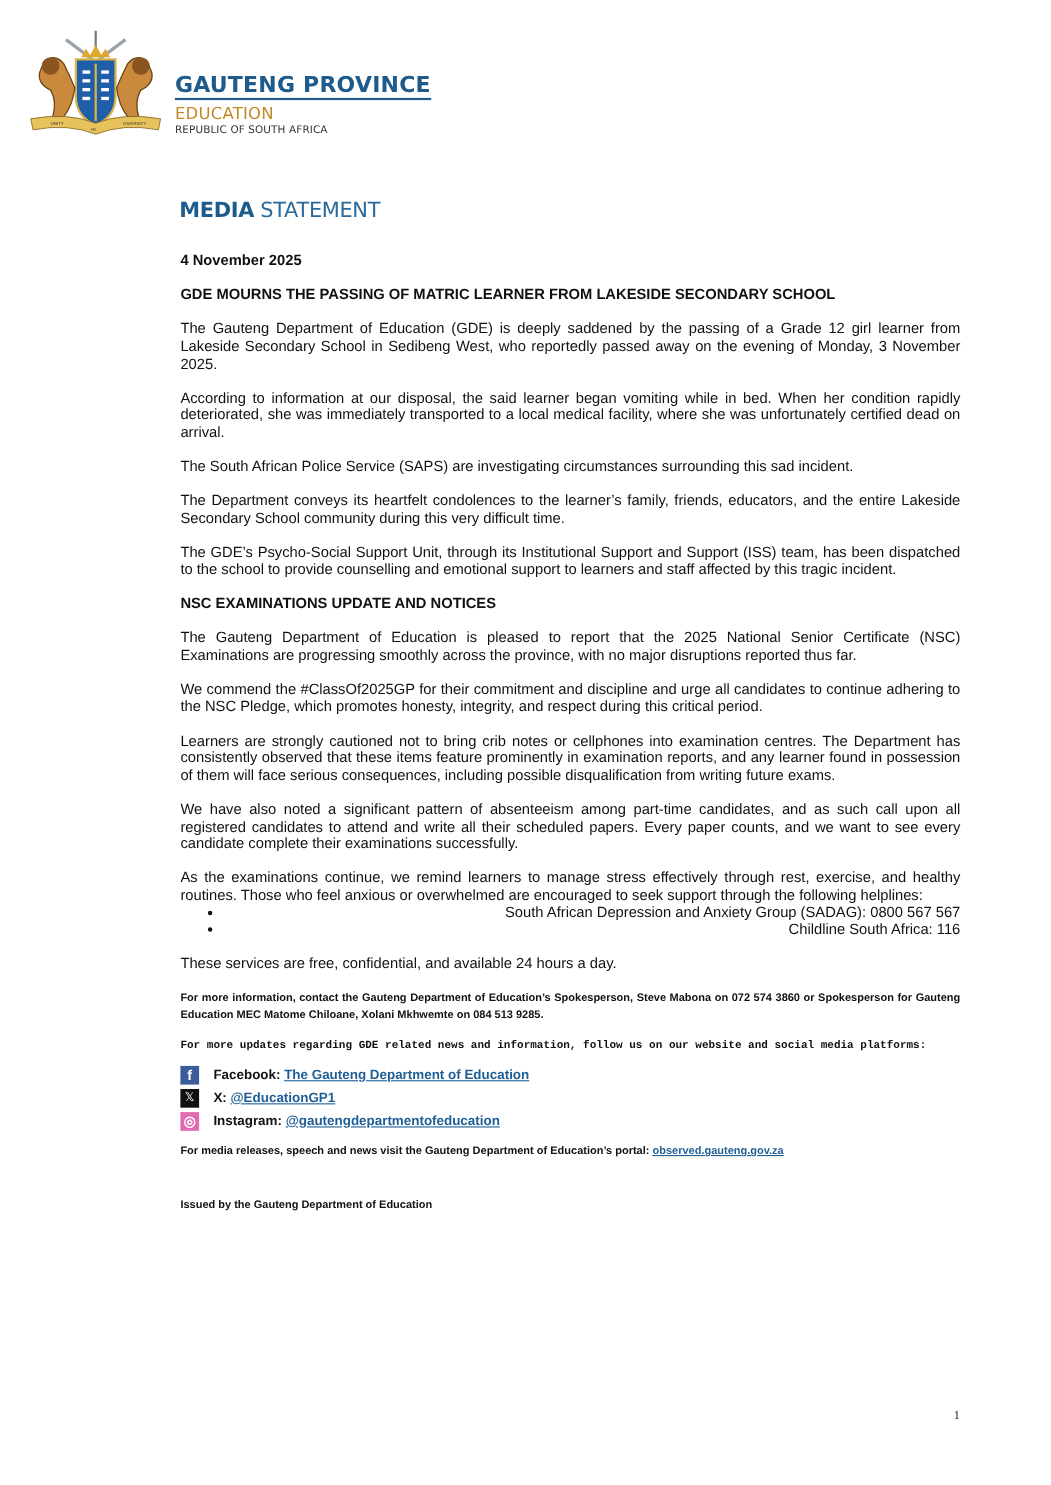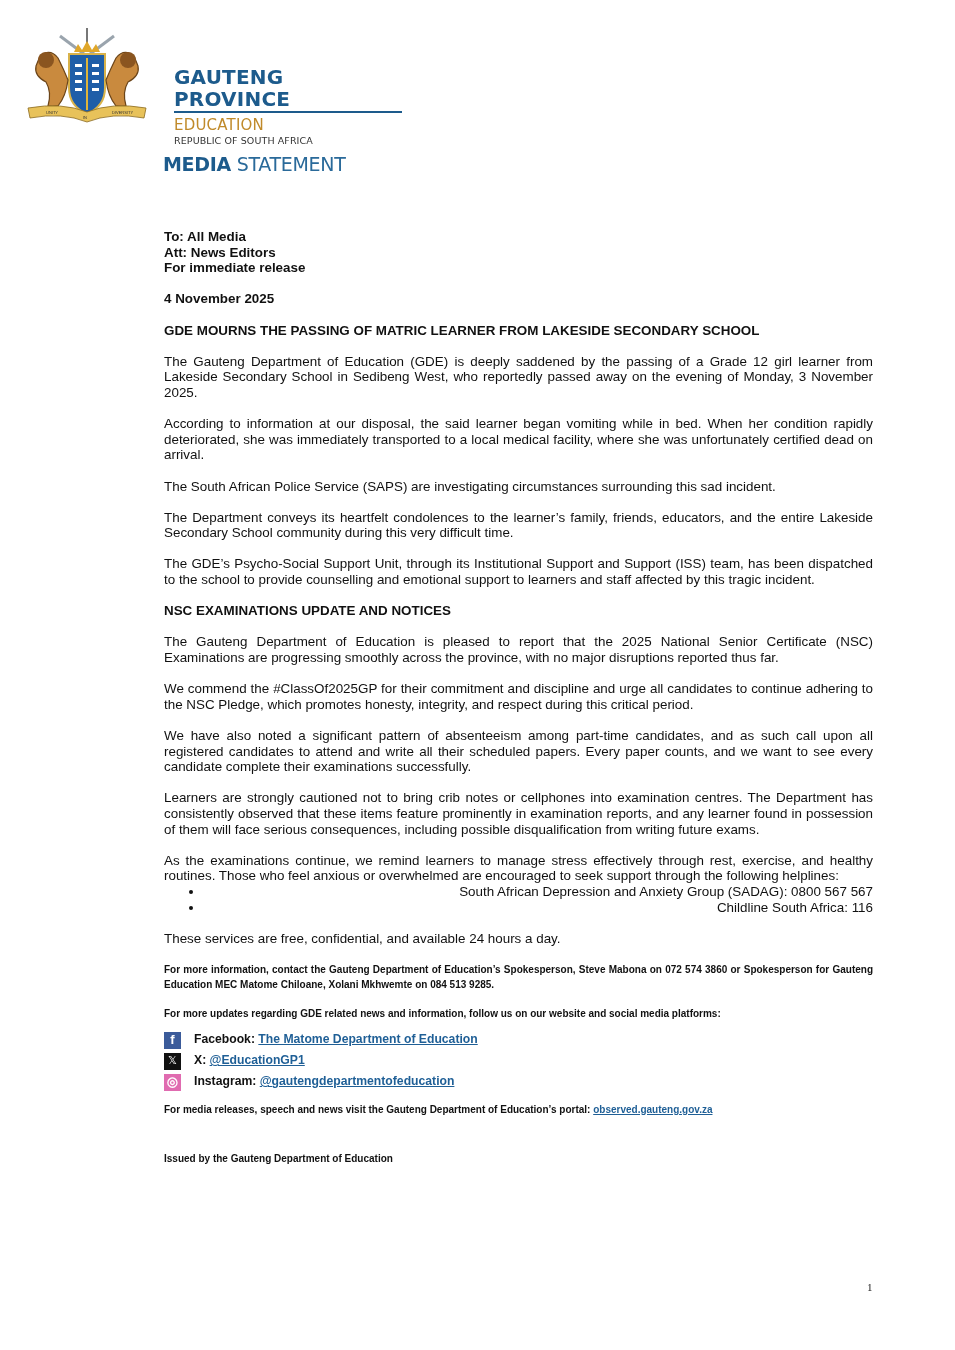--- a/index.html
+++ b/index.html
@@ -1,27 +1,27 @@
 <!DOCTYPE html>
 <html><head>
 <meta charset="utf-8">
 <style>
   html, body { margin: 0; padding: 0; background: #ffffff; }
   body { width: 955px; height: 1350px; position: relative; overflow: hidden;
          font-family: "Liberation Sans", sans-serif; color: #111; }
   .logo-block { position: absolute; left: 22px; top: 26px; width: 380px; height: 100px; }
   .crest { position: absolute; left: 0; top: 0; width: 130px; height: 98px; }
-  .brand { position: absolute; left: 152px; top: 40px; }
+  .brand { position: absolute; left: 137px; top: 40px; }
   .brand-title { font-family: "DejaVu Sans", sans-serif; font-weight: bold; font-size: 20px;
                  color: #1d5b8c; letter-spacing: 0.2px; line-height: 22px;
                  border-bottom: 2px solid #1d5b8c; display: inline-block; padding-bottom: 1px; }
   .brand-sub1 { font-family: "DejaVu Sans", sans-serif; font-size: 15px; color: #c08a2a; margin-top: 3px; letter-spacing: 0.2px; }
   .brand-sub2 { font-family: "DejaVu Sans", sans-serif; font-size: 9.5px; color: #333; margin-top: 1px; letter-spacing: 0.1px; }
 
-  .media-statement { position: absolute; left: 163px; top: 153px; font-family: "DejaVu Sans", sans-serif;
+  .media-statement { position: absolute; left: 163px; top: 180px; font-family: "DejaVu Sans", sans-serif;
                      font-size: 19px; color: #1d5b8c; letter-spacing: -0.3px; }
   .media-statement b { font-weight: bold; }
   .media-statement span.light { font-weight: normal; color: #2a6a9a; }
 
   .content { position: absolute; left: 164px; top: 229px; width: 709px; font-size: 13.4px; line-height: 15.6px; }
   .content p { margin: 0 0 15.6px 0; text-align: justify; }
   .bold { font-weight: bold; }
   .head-block p { margin: 0; }
   ul.helplines { margin: 0 0 15.6px 0; padding-left: 40px; list-style: disc; text-align: right; }
   ul.helplines li { margin: 0; }
@@ -74,55 +74,50 @@
     <div class="brand-sub2">REPUBLIC OF SOUTH AFRICA</div>
   </div>
 </div>
 
 <div class="media-statement">
   <b>MEDIA</b>
   <span class="light">STATEMENT</span>
 </div>
 
 <div class="content">
-  <div class="head-block bold" style="margin-bottom:15.6px;">
-    <p>To: All Media</p>
-    <p>Att: News Editors</p>
-    <p>For immediate release</p>
-  </div>
   <p class="bold">4 November 2025</p>
   <p class="bold" style="text-align:left;">GDE MOURNS THE PASSING OF MATRIC LEARNER FROM LAKESIDE SECONDARY SCHOOL</p>
 
   <p>The Gauteng Department of Education (GDE) is deeply saddened by the passing of a Grade 12 girl learner from Lakeside Secondary School in Sedibeng West, who reportedly passed away on the evening of Monday, 3 November 2025.</p>
   <p>According to information at our disposal, the said learner began vomiting while in bed. When her condition rapidly deteriorated, she was immediately transported to a local medical facility, where she was unfortunately certified dead on arrival.</p>
   <p>The South African Police Service (SAPS) are investigating circumstances surrounding this sad incident.</p>
   <p>The Department conveys its heartfelt condolences to the learner’s family, friends, educators, and the entire Lakeside Secondary School community during this very difficult time.</p>
   <p>The GDE’s Psycho-Social Support Unit, through its Institutional Support and Support (ISS) team, has been dispatched to the school to provide counselling and emotional support to learners and staff affected by this tragic incident.</p>
 
   <p class="bold" style="text-align:left;">NSC EXAMINATIONS UPDATE AND NOTICES</p>
 
   <p>The Gauteng Department of Education is pleased to report that the 2025 National Senior Certificate (NSC) Examinations are progressing smoothly across the province, with no major disruptions reported thus far.</p>
   <p>We commend the #ClassOf2025GP for their commitment and discipline and urge all candidates to continue adhering to the NSC Pledge, which promotes honesty, integrity, and respect during this critical period.</p>
+  <p>Learners are strongly cautioned not to bring crib notes or cellphones into examination centres. The Department has consistently observed that these items feature prominently in examination reports, and any learner found in possession of them will face serious consequences, including possible disqualification from writing future exams.</p>
   <p>We have also noted a significant pattern of absenteeism among part-time candidates, and as such call upon all registered candidates to attend and write all their scheduled papers. Every paper counts, and we want to see every candidate complete their examinations successfully.</p>
-  <p>Learners are strongly cautioned not to bring crib notes or cellphones into examination centres. The Department has consistently observed that these items feature prominently in examination reports, and any learner found in possession of them will face serious consequences, including possible disqualification from writing future exams.</p>
 
   <p style="margin-bottom:0;">As the examinations continue, we remind learners to manage stress effectively through rest, exercise, and healthy routines. Those who feel anxious or overwhelmed are encouraged to seek support through the following helplines:</p>
   <ul class="helplines">
     <li>South African Depression and Anxiety Group (SADAG): 0800 567 567</li>
     <li>Childline South Africa: 116</li>
   </ul>
   <p>These services are free, confidential, and available 24 hours a day.</p>
 
   <p class="small-bold" style="margin-bottom:14px;">For more information, contact the Gauteng Department of Education’s Spokesperson, Steve Mabona on 072 574 3860 or Spokesperson for Gauteng Education MEC Matome Chiloane, Xolani Mkhwemte on 084 513 9285.</p>
-  <p class="small-bold" style="margin-bottom:8px;text-align:left;">For more updates regarding GDE related news and information, follow us on our website and social media platforms:</p>
+  <p class="small-bold" style="margin-bottom:8px;text-align:left;font-family:Liberation Mono, monospace;">For more updates regarding GDE related news and information, follow us on our website and social media platforms:</p>
 
   <div>
     <div class="social-row">
       <span class="social-icon fb">f</span>
-      <span>Facebook:</span>&nbsp;<a class="link" href="#">The Matome Department of Education</a>
+      <span>Facebook:</span>&nbsp;<a class="link" href="#">The Gauteng Department of Education</a>
     </div>
     <div class="social-row">
       <span class="social-icon xx">𝕏</span>
       <span>X:</span>&nbsp;<a class="link" href="#">@EducationGP1</a>
     </div>
     <div class="social-row">
       <span class="social-icon ig">◎</span>
       <span>Instagram:</span>&nbsp;<a class="link" href="#">@gautengdepartmentofeducation</a>
     </div>
   </div>

